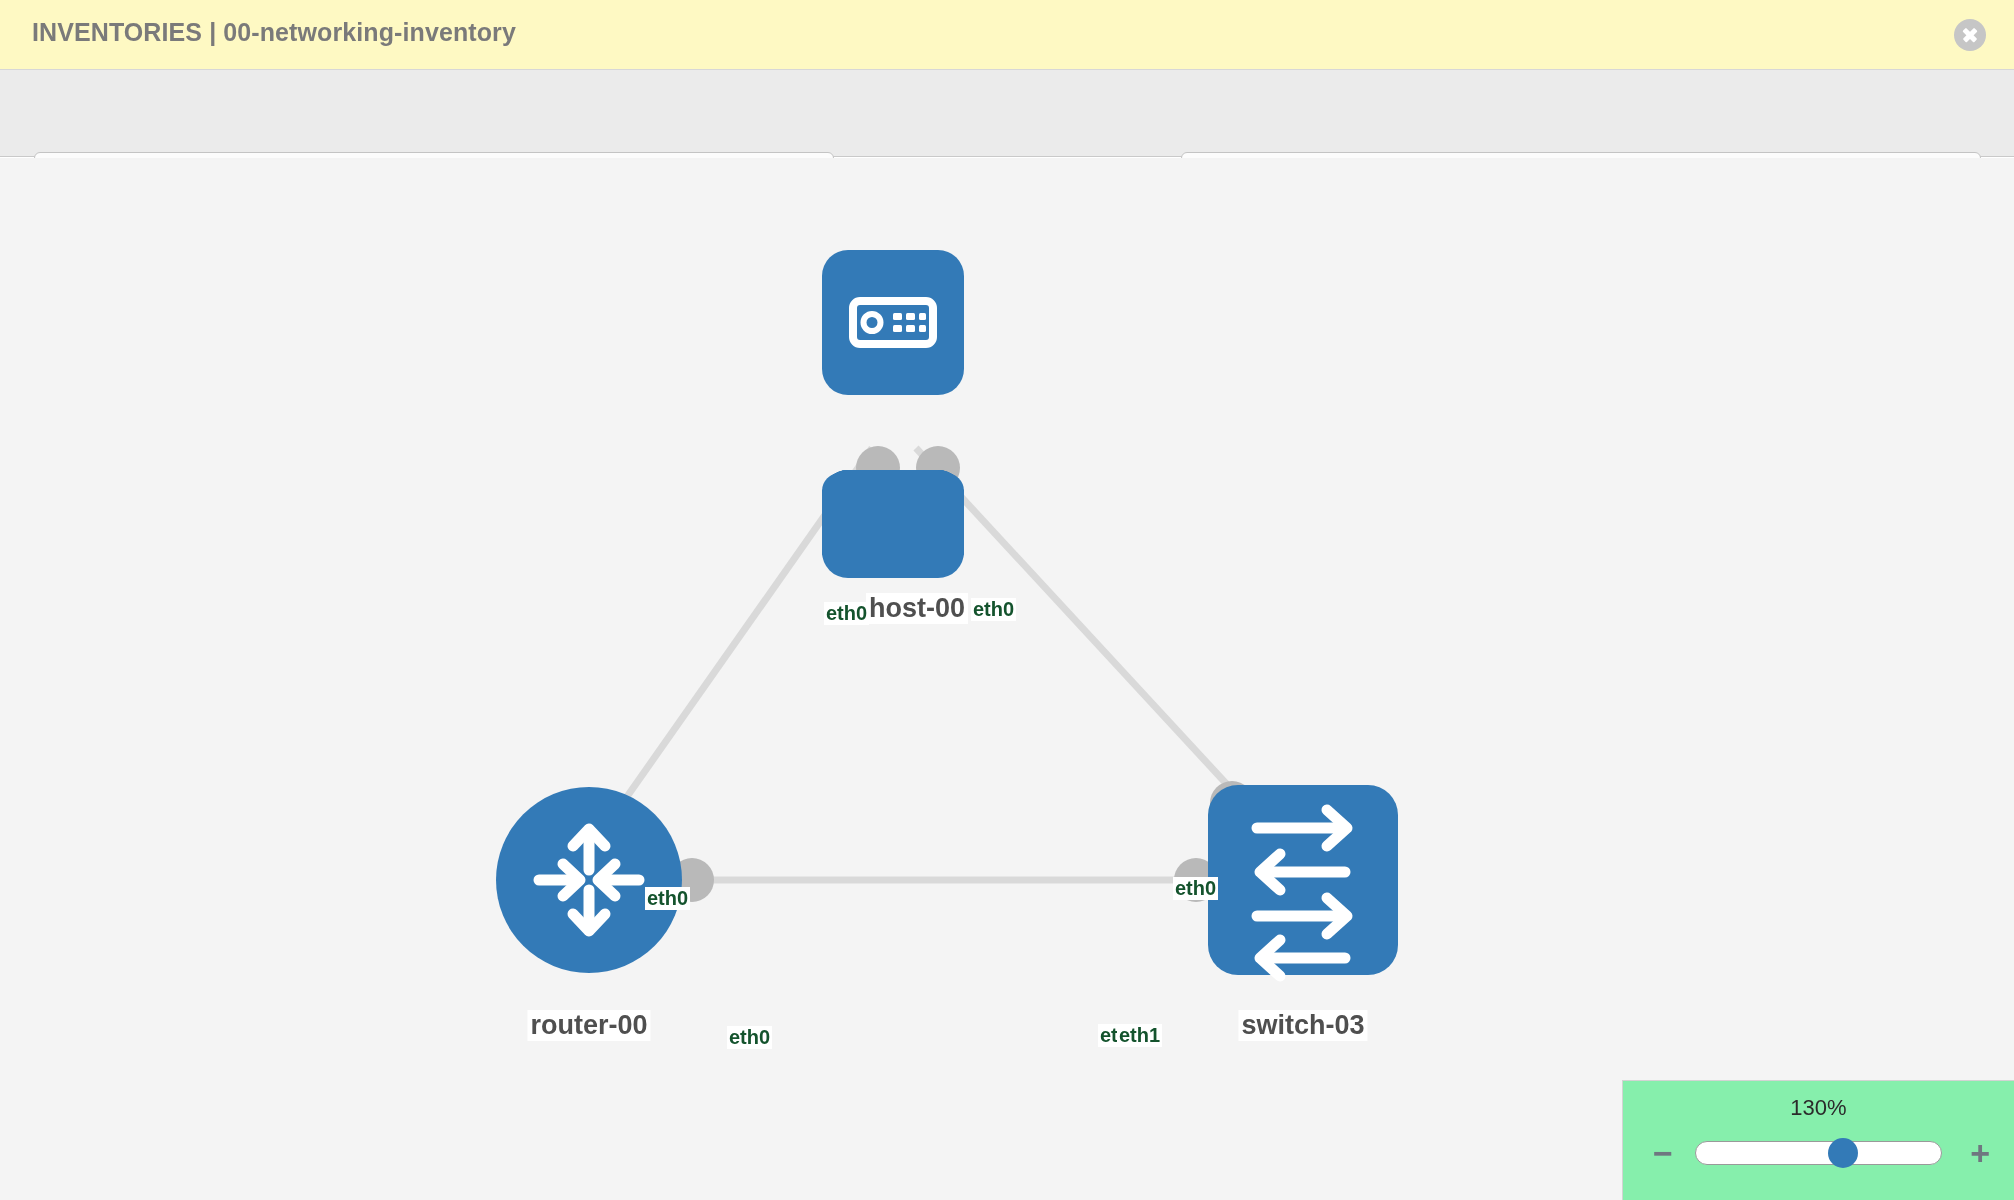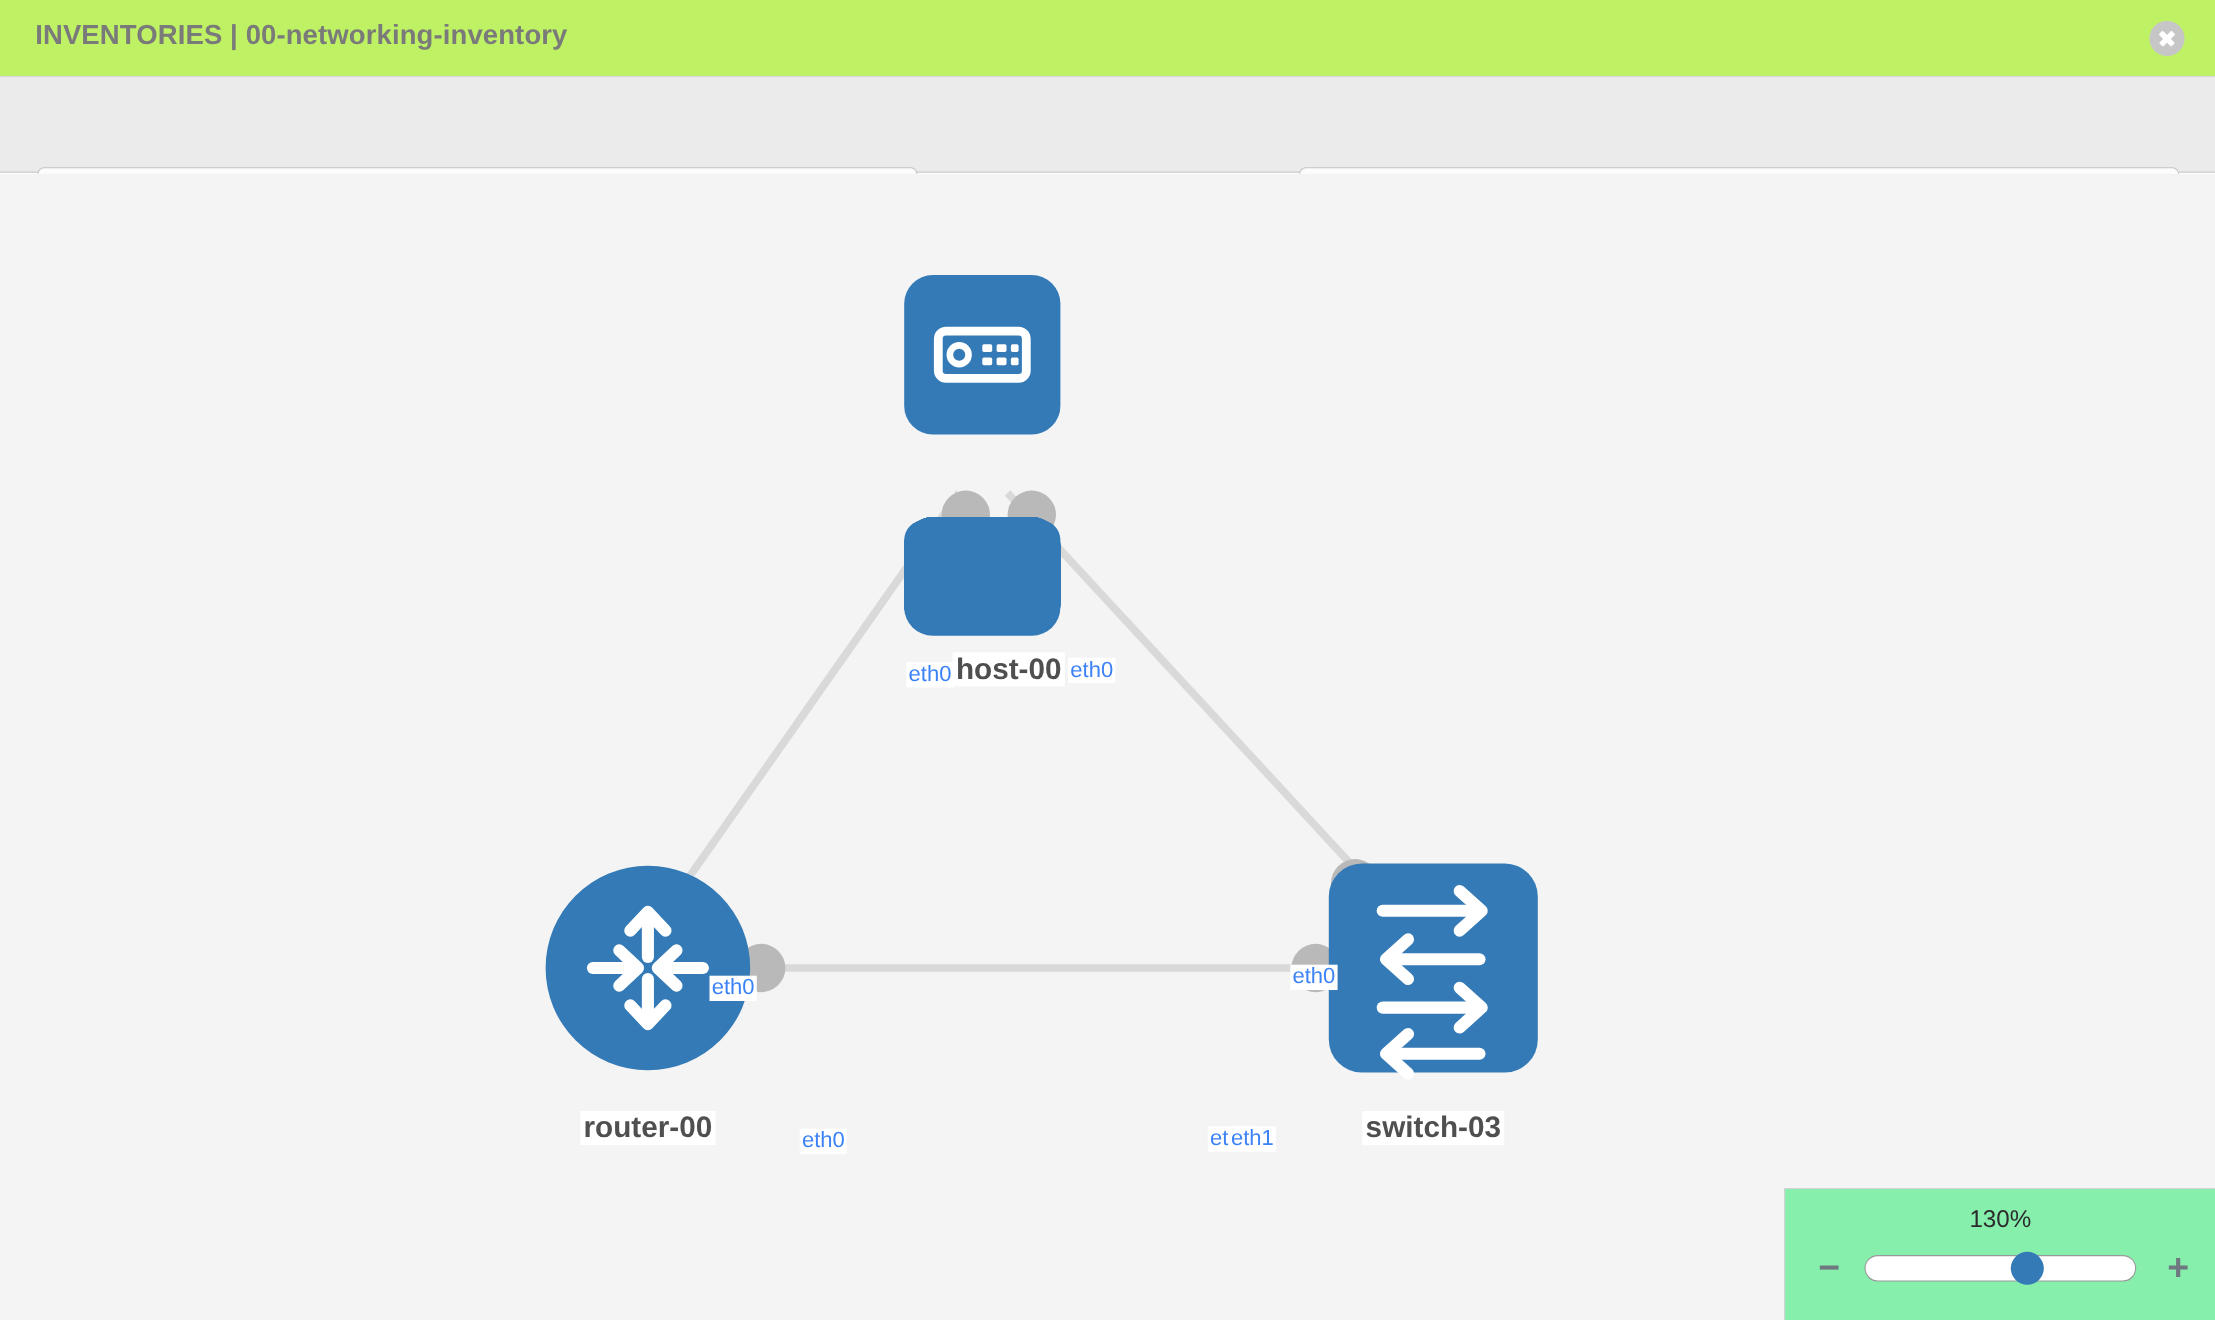--- a/index.html
+++ b/index.html
@@ -18,21 +18,21 @@
     height: 1200px;
     background: #ffffff;
   }
 
   
   .header {
     position: absolute;
     top: 0; left: 0;
     width: 2014px;
     height: 70px;
-    background: #bef264;
+    background: #fef9c3;
     border-bottom: 1px solid #d7d7d7;
   }
   .header-title {
     position: absolute;
     left: 32px;
     top: 18px;
     font-size: 25px;
     font-weight: bold;
     color: #7a7a7a;
     letter-spacing: 0.1px;
@@ -128,24 +128,25 @@
     color: #4f4f4f;
     background: #ffffff;
     padding: 0 3px;
     white-space: nowrap;
     transform: translateX(-50%);
     font-weight: bold;
   }
   .iface-label {
     position: absolute;
     font-size: 20px;
-    color: #3b82f6;
+    color: #14532d;
     background: #ffffff;
     padding: 0 2px;
     white-space: nowrap;
+    font-weight: bold;
   }
 
   
   .zoom-panel {
     position: absolute;
     right: 0;
     bottom: 0;
     width: 392px;
     height: 120px;
     background: #86efac;

